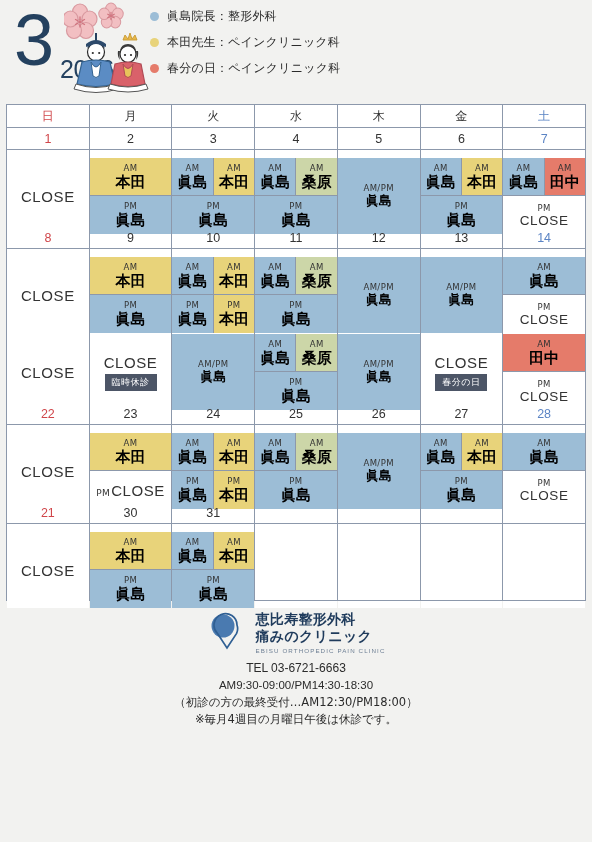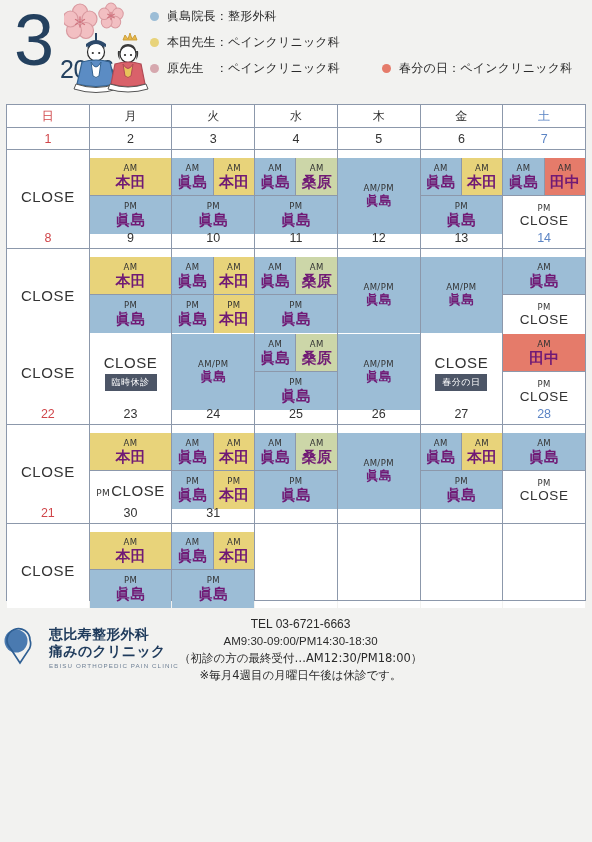--- a/index.html
+++ b/index.html
@@ -89,21 +89,21 @@
     border-right:1px solid #8c98ab;
     box-sizing:border-box;
   }
   .seg:last-child{border-right:none;}
   .half.top .seg{border-bottom:1px solid #8c98ab;}
   .tag{
     font-size:8.5px;letter-spacing:0.4px;color:#333;
     line-height:10px;font-family:"DejaVu Sans",sans-serif;
   }
   .nm{
-    font-size:15px;line-height:18px;color:#701a75;font-weight:700;
+    font-size:15px;line-height:18px;color:#000000;font-weight:700;
     font-family:"DejaVu Sans",sans-serif;
   }
   .nm.sm{font-size:13px;line-height:16px;}
   .closeword{
     font-size:15px;letter-spacing:0.6px;color:#333;
     font-family:"Liberation Sans",sans-serif;
   }
   .closeword.sm{font-size:13.5px;}
   .fullclose{
     width:100%;height:100%;display:flex;flex-direction:column;
@@ -113,21 +113,21 @@
     background:#4c5566;color:#fff;font-size:9px;
     padding:2px 7px;letter-spacing:0.5px;
     font-family:"DejaVu Sans",sans-serif;
   }
   .pm-inline{display:flex;align-items:baseline;justify-content:center;gap:1px;}
   .pm-inline .tag{font-size:9px;}
 
   
   .footer{
     margin-top:10px;width:592px;
-    display:flex;flex-direction:row;align-items:center;
+    display:flex;flex-direction:column;align-items:center;
   }
   .brand{display:flex;align-items:center;gap:9px;}
   .brand-txt{display:flex;flex-direction:column;line-height:1.22;}
   .brand-l1,.brand-l2{
     font-size:14px;color:#1f3b5c;font-weight:700;letter-spacing:0.3px;
     font-family:"DejaVu Sans",sans-serif;
   }
   .brand-en{
     font-size:6.2px;color:#6d7f94;letter-spacing:1.1px;margin-top:2px;
     font-family:"Liberation Sans",sans-serif;
@@ -217,24 +217,20 @@
           <span class="legend-text">眞島院長：整形外科</span>
         </div>
       </div>
       <div class="legend-row">
         <div class="legend-item col1">
           <span class="legend-dot" style="background: rgb(232, 211, 122);"></span>
           <span class="legend-text">本田先生：ペインクリニック科</span>
         </div>
       </div>
       <div class="legend-row">
-        <div class="legend-item col1">
-          <span class="legend-dot" style="background: rgb(214, 168, 174);"></span>
-          <span class="legend-text">原先生　：ペインクリニック科</span>
-        </div>
         <div class="legend-item">
           <span class="legend-dot" style="background: rgb(229, 123, 106);"></span>
           <span class="legend-text">春分の日：ペインクリニック科</span>
         </div>
       </div>
     </div>
   </div>
 
   <table class="cal">
     <thead>

